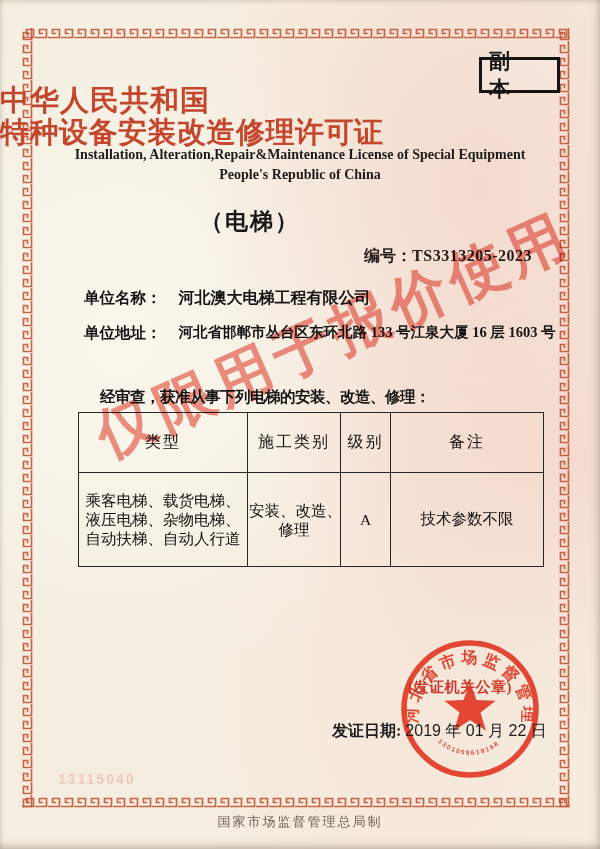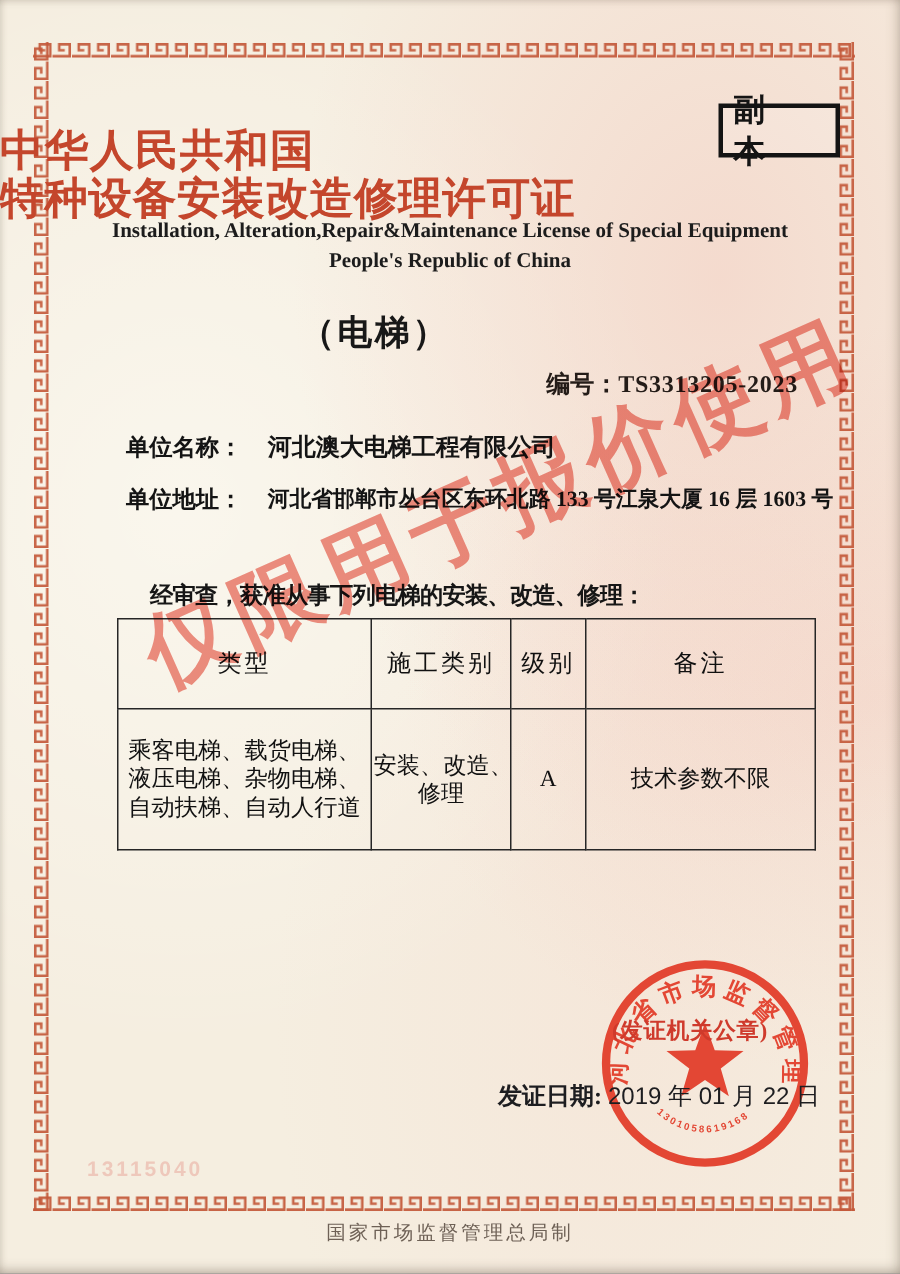--- a/index.html
+++ b/index.html
@@ -29,21 +29,20 @@
   .b-left{left:22px;top:28px;width:11px;height:780px;}
   .b-right{left:559px;top:28px;width:11px;height:780px;}
   
   .badge{
     left:479px;top:57px;width:68px;height:30px;
     border:3px solid #141414;
     display:flex;align-items:center;justify-content:center;
     font-weight:bold;font-size:21px;color:#141414;
     letter-spacing:7px;padding-left:7px;
     background:rgba(255,255,255,.15);
-    margin-top:12px;
   }
   .title-cn{left:0;width:496px;font-weight:bold;color:#c4462c;}
   .t1{top:81px;font-size:29px;letter-spacing:1px;}
   .t2{top:113px;font-size:29px;letter-spacing:.5px;}
   .title-en{left:0;width:600px;text-align:center;font-weight:bold;color:#1c1c1c;}
   .e1{top:147px;font-size:14px;}
   .e2{top:167px;font-size:14px;}
   .category{left:0;top:206px;width:500px;text-align:center;
     font-size:23px;font-weight:bold;color:#181818;letter-spacing:2px;}
   .license-line{top:246px;right:68px;font-size:16px;color:#241c18;font-weight:bold;}

